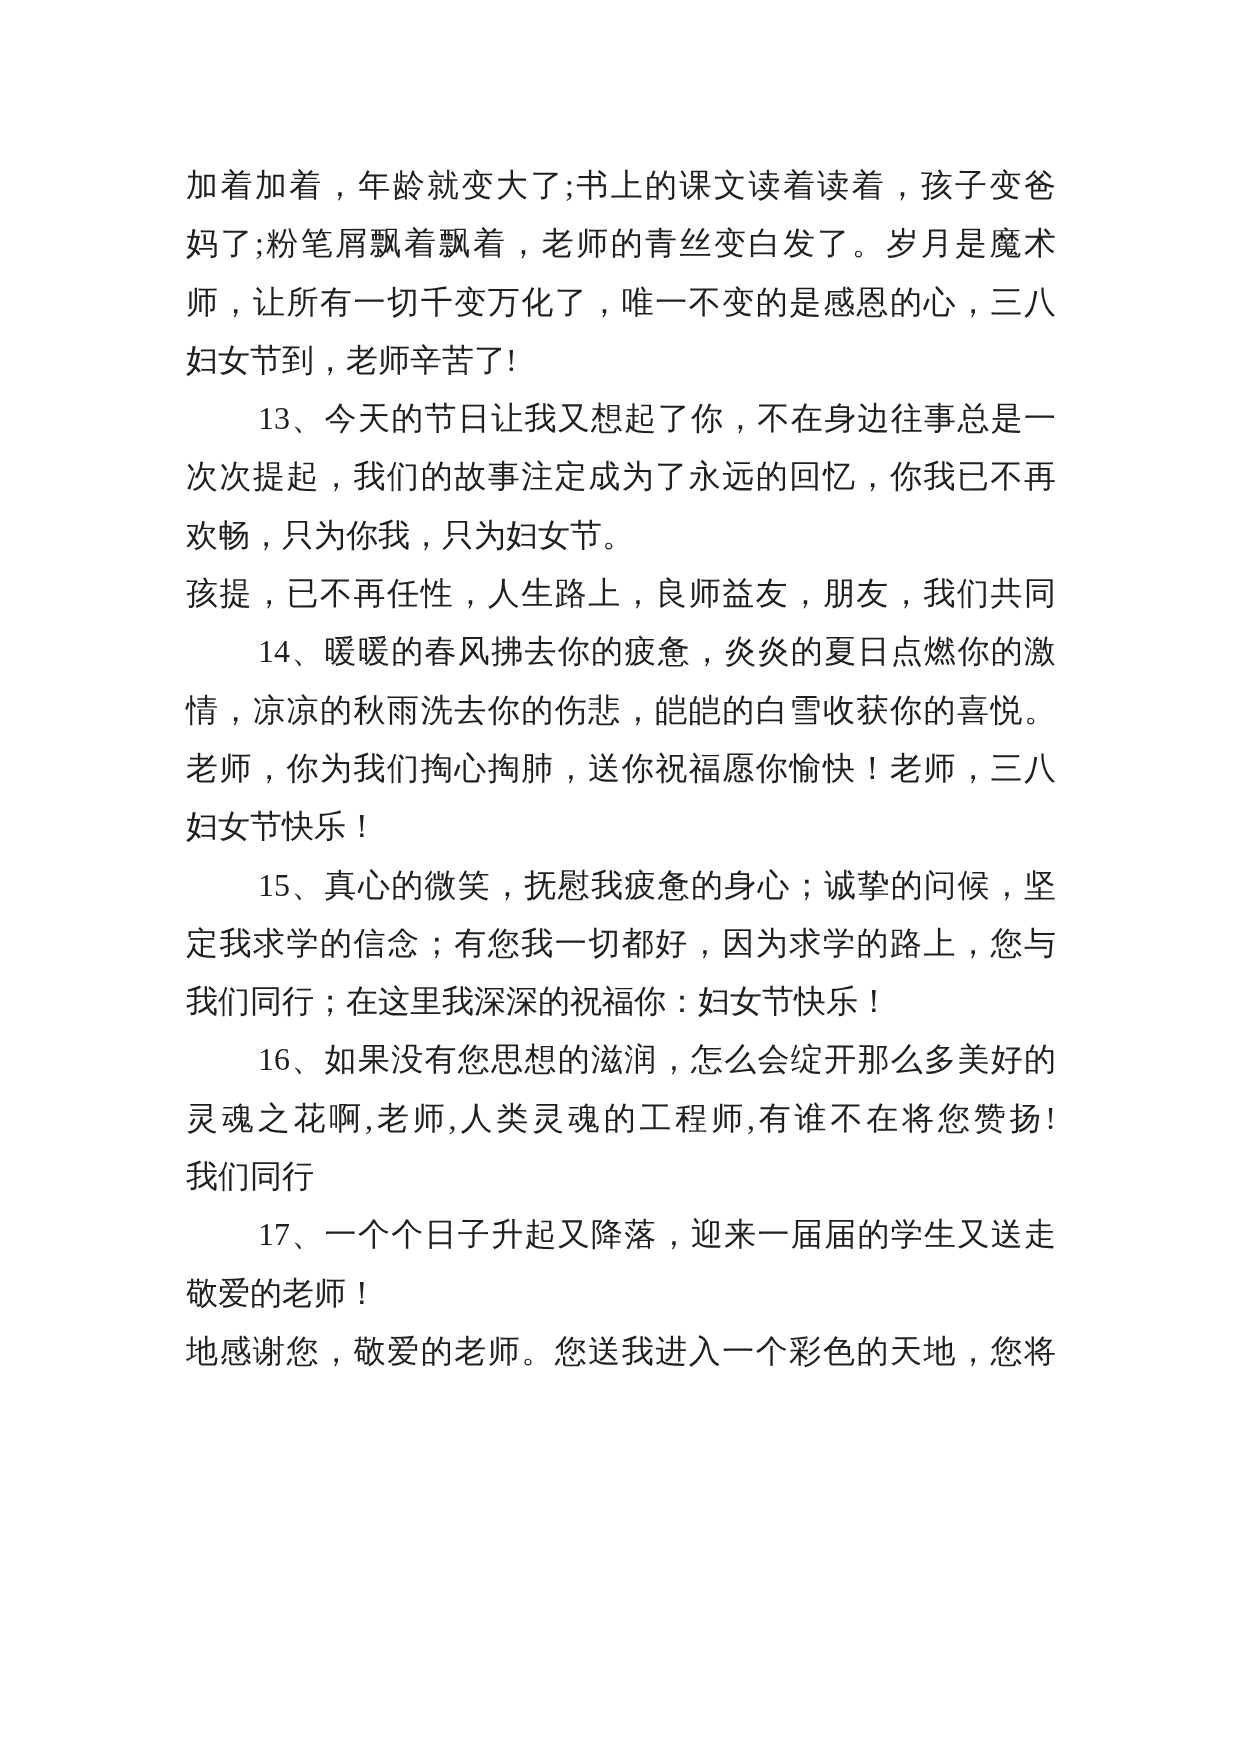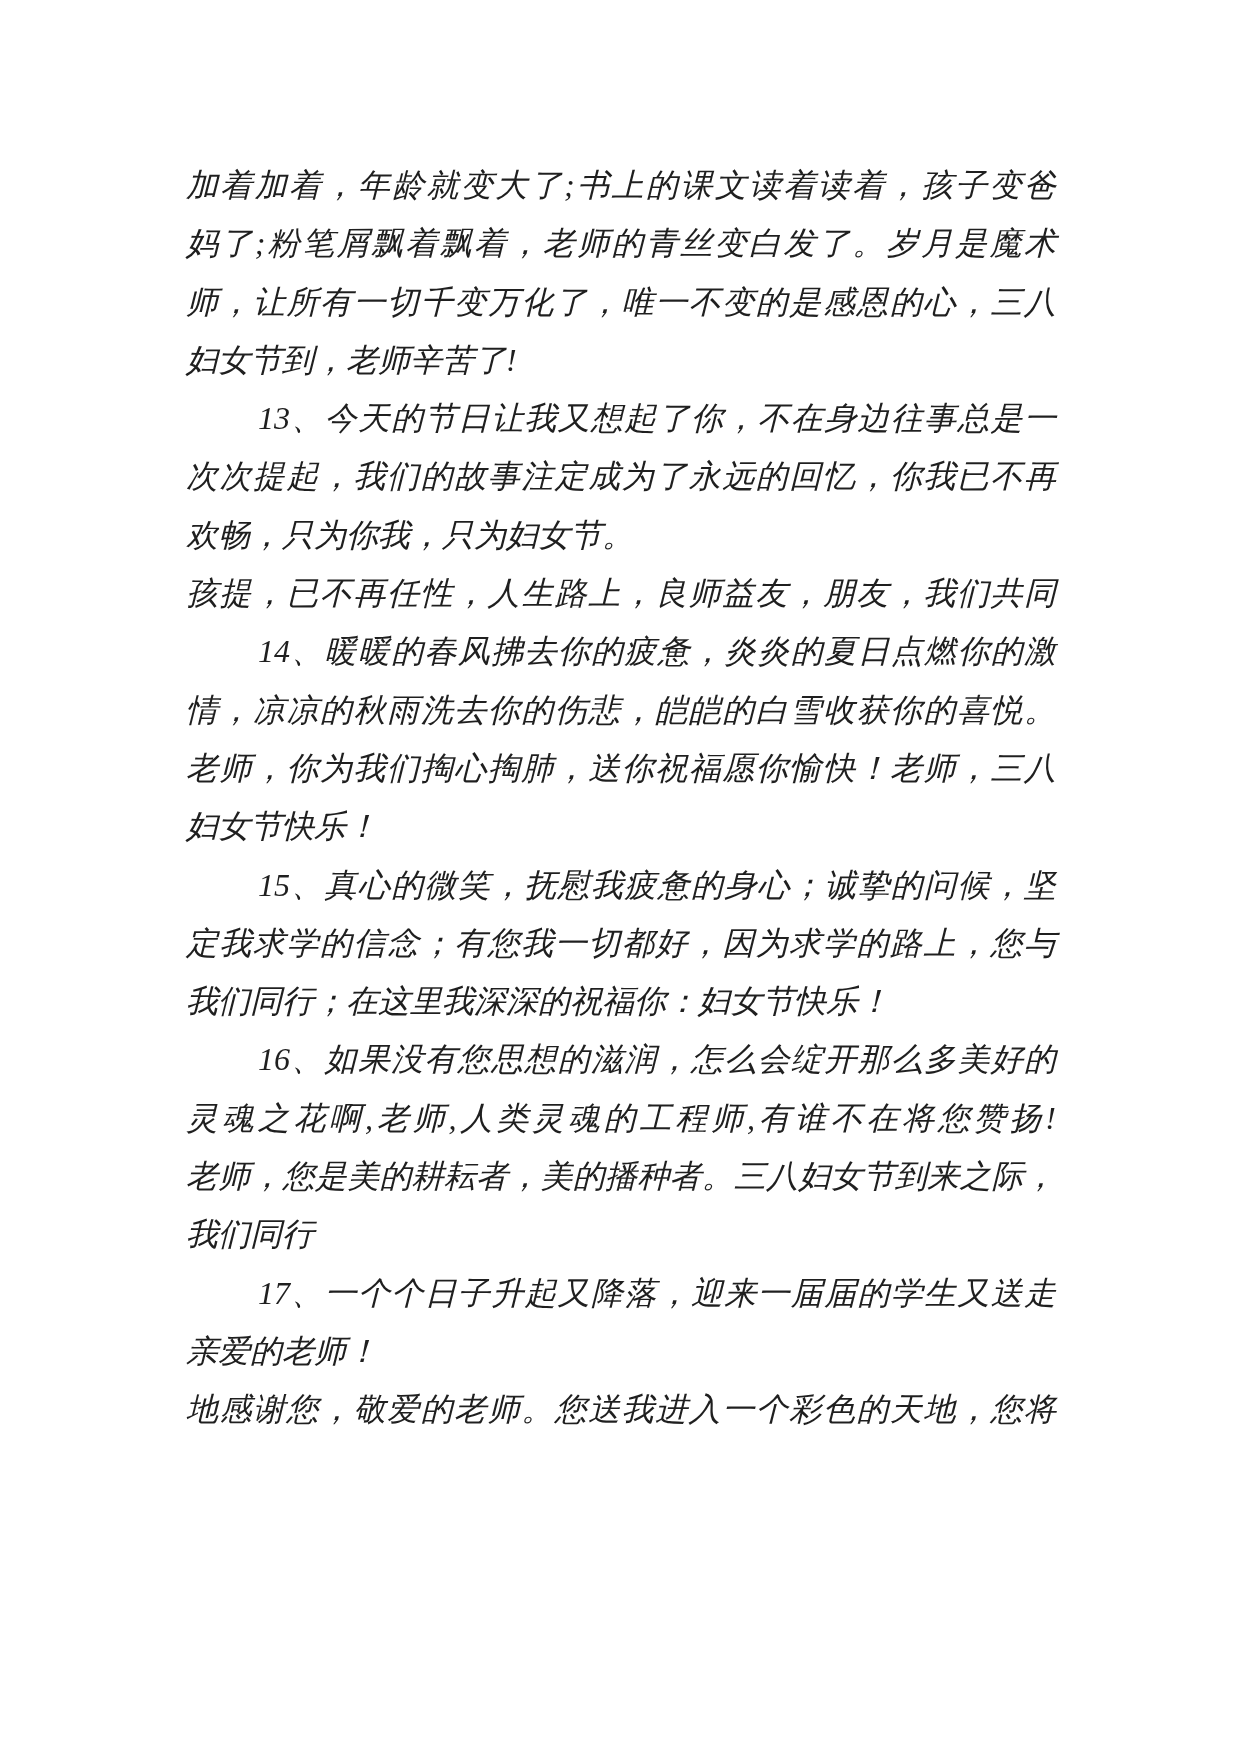--- a/index.html
+++ b/index.html
@@ -37,21 +37,21 @@
   .line.short {
     text-align-last: left;
   }
   .line.indent {
     text-indent: 72px;
   }
 </style>
 </head>
 <body style="background: rgb(255, 255, 255);">
 
-<div id="document-page" style="color: rgb(31, 31, 31); font-style: italic;">
+<div id="document-page" style="color: rgb(31, 31, 31);">
     <div class="para">
       <div class="line">加着加着，年龄就变大了;书上的课文读着读着，孩子变爸</div>
       <div class="line">妈了;粉笔屑飘着飘着，老师的青丝变白发了。岁月是魔术</div>
       <div class="line">师，让所有一切千变万化了，唯一不变的是感恩的心，三八</div>
       <div class="line short">妇女节到，老师辛苦了!</div>
     </div>
     <div class="para">
       <div class="line indent">13、今天的节日让我又想起了你，不在身边往事总是一</div>
       <div class="line">次次提起，我们的故事注定成为了永远的回忆，你我已不再</div>
       <div class="line short">欢畅，只为你我，只为妇女节。</div>
@@ -64,23 +64,22 @@
       <div class="line short">妇女节快乐！</div>
     </div>
     <div class="para">
       <div class="line indent">15、真心的微笑，抚慰我疲惫的身心；诚挚的问候，坚</div>
       <div class="line">定我求学的信念；有您我一切都好，因为求学的路上，您与</div>
       <div class="line short">我们同行；在这里我深深的祝福你：妇女节快乐！</div>
     </div>
     <div class="para">
       <div class="line indent">16、如果没有您思想的滋润，怎么会绽开那么多美好的</div>
       <div class="line">灵魂之花啊,老师,人类灵魂的工程师,有谁不在将您赞扬!</div>
-      <div class="line">老师，您是美的耕耘者，美的播种者。三八妇女节到来之际，</div>
       <div class="line short">我们同行</div>
     </div>
     <div class="para">
       <div class="line indent">17、一个个日子升起又降落，迎来一届届的学生又送走</div>
-      <div class="line short">亲爱的老师！</div>
+      <div class="line short">敬爱的老师！</div>
     </div>
     <div class="para">
       <div class="line">地感谢您，敬爱的老师。您送我进入一个彩色的天地，您将</div>
     </div>
   </div>
 
 </body></html>

